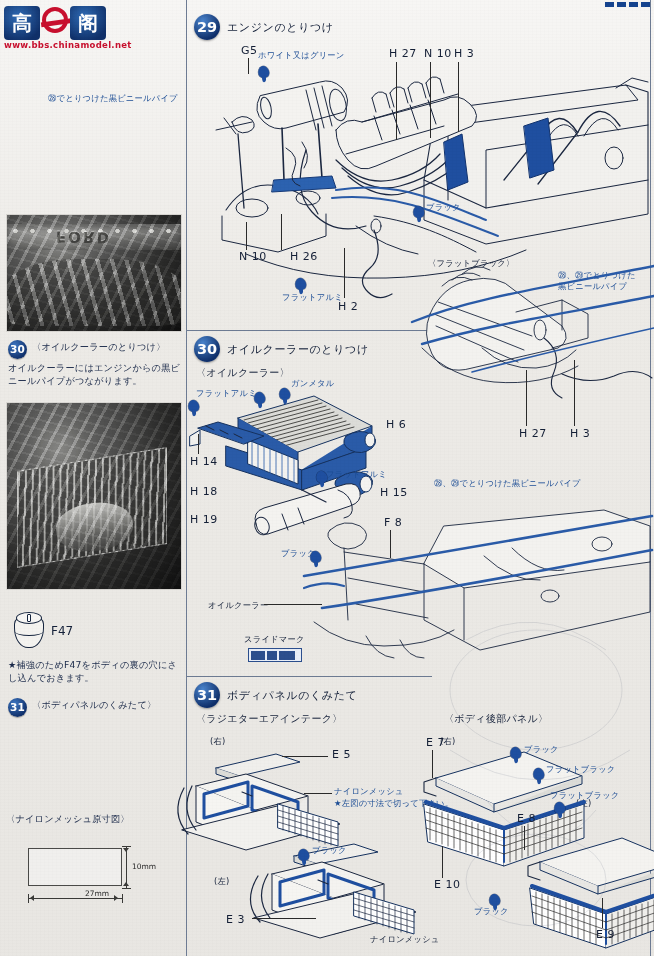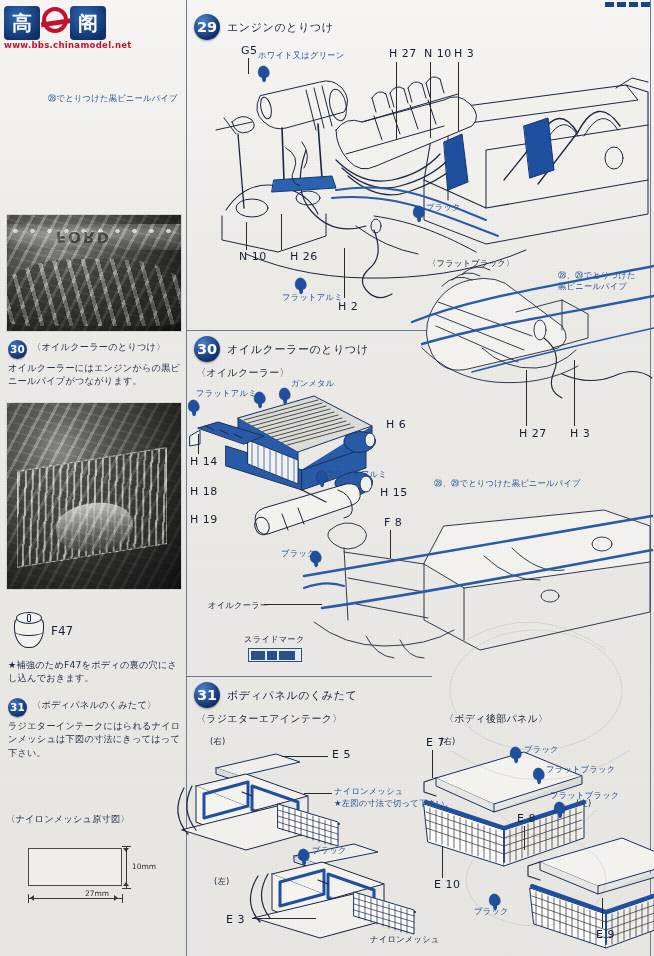--- a/index.html
+++ b/index.html
@@ -291,21 +291,20 @@
       <div class="f47lab">F47</div>
     </div>
 
     <div class="lc-text" style="position:absolute; left:8px; top:658px; width:172px;">★補強のためF47をボディの裏の穴にさし込んでおきます。</div>
 
     <div class="lc-text" style="position:absolute; left:8px; top:698px; width:174px;">
       <div style="display:flex; align-items:flex-start; gap:2px;">
         <span class="capnum sm">31</span>
         <span>〈ボディパネルのくみたて〉</span>
       </div>
-      <div style="margin-top:2px;">ラジエターインテークにはられるナイロンメッシュは下図の寸法にきってはって下さい。</div>
     </div>
 
     <div class="lc-text" style="position:absolute; left:6px; top:812px;">〈ナイロンメッシュ原寸図〉</div>
 
     <div class="meshfig" style="position:absolute; left:6px; top:826px;">
       <div class="meshbox"></div>
       <div class="dimV"></div>
       <div class="dimVtick" style="top:12px;"></div>
       <div class="dimVtick" style="top:54px;"></div>
       <div class="arrowhead" style="left:109px; top:14px; border-width:4px 3px 0 3px; border-color:#3a3a38 transparent transparent transparent;"></div>

